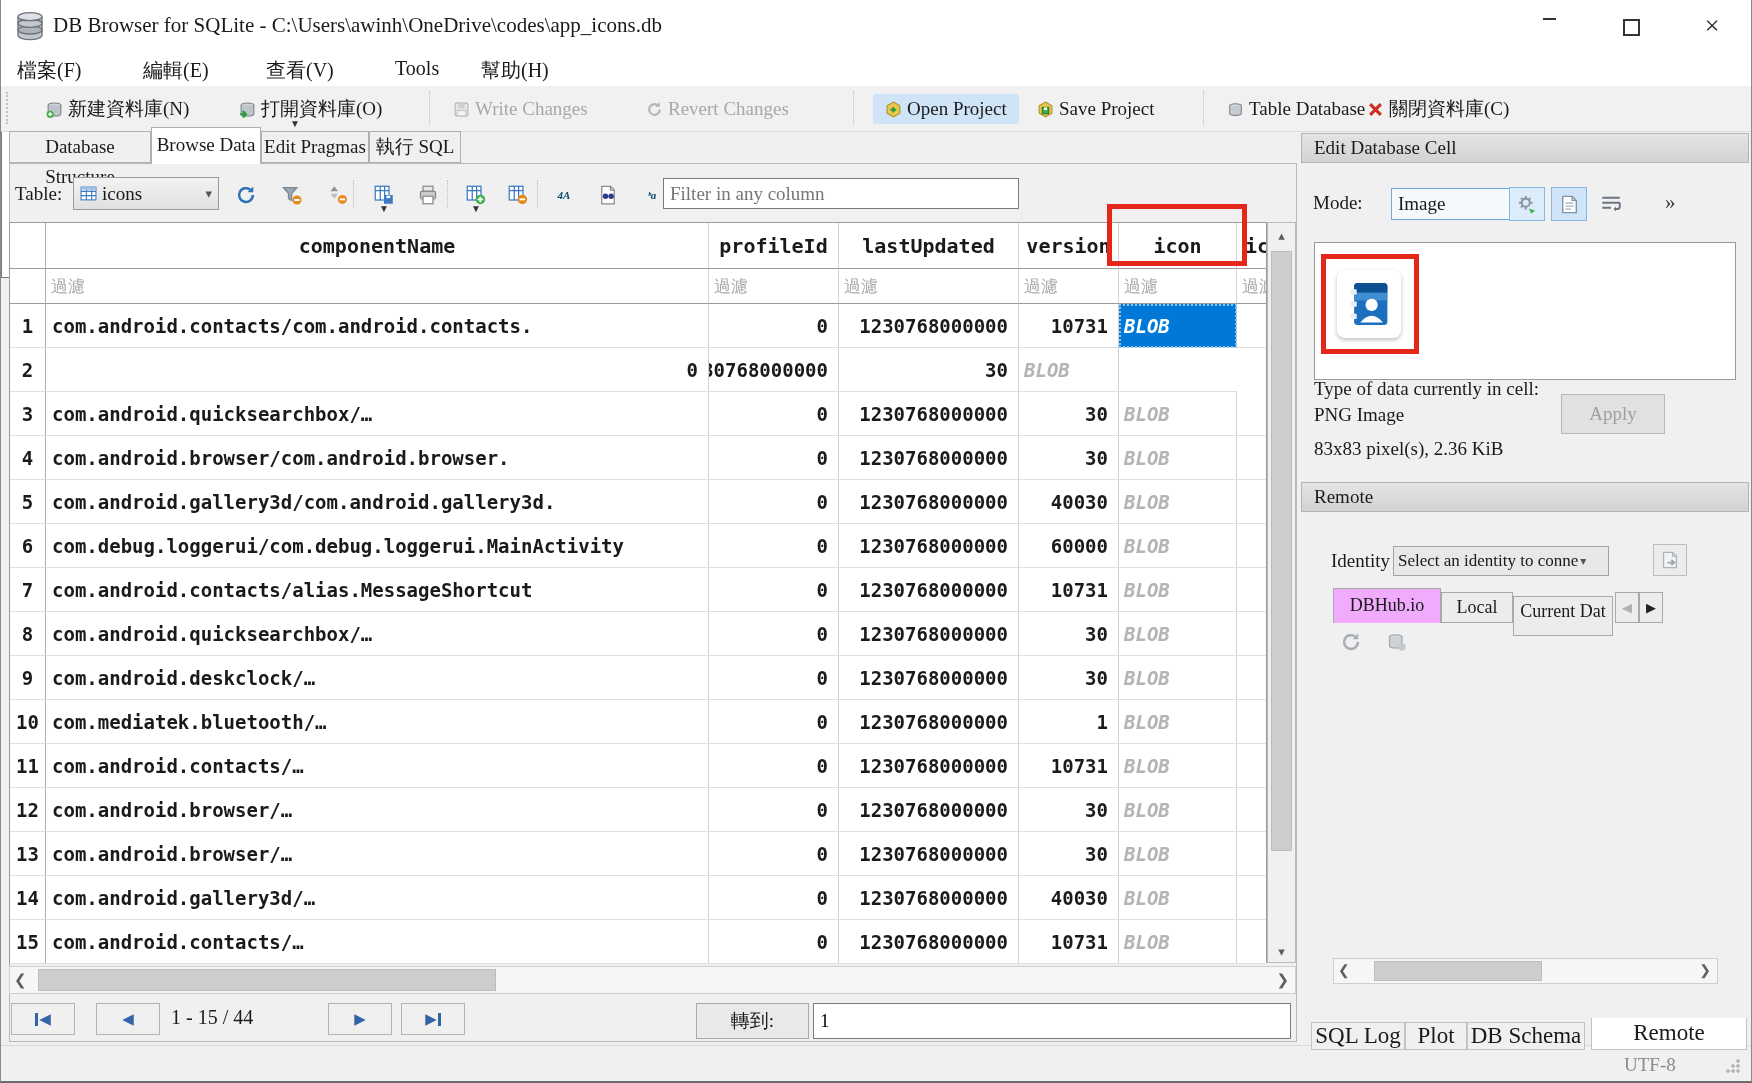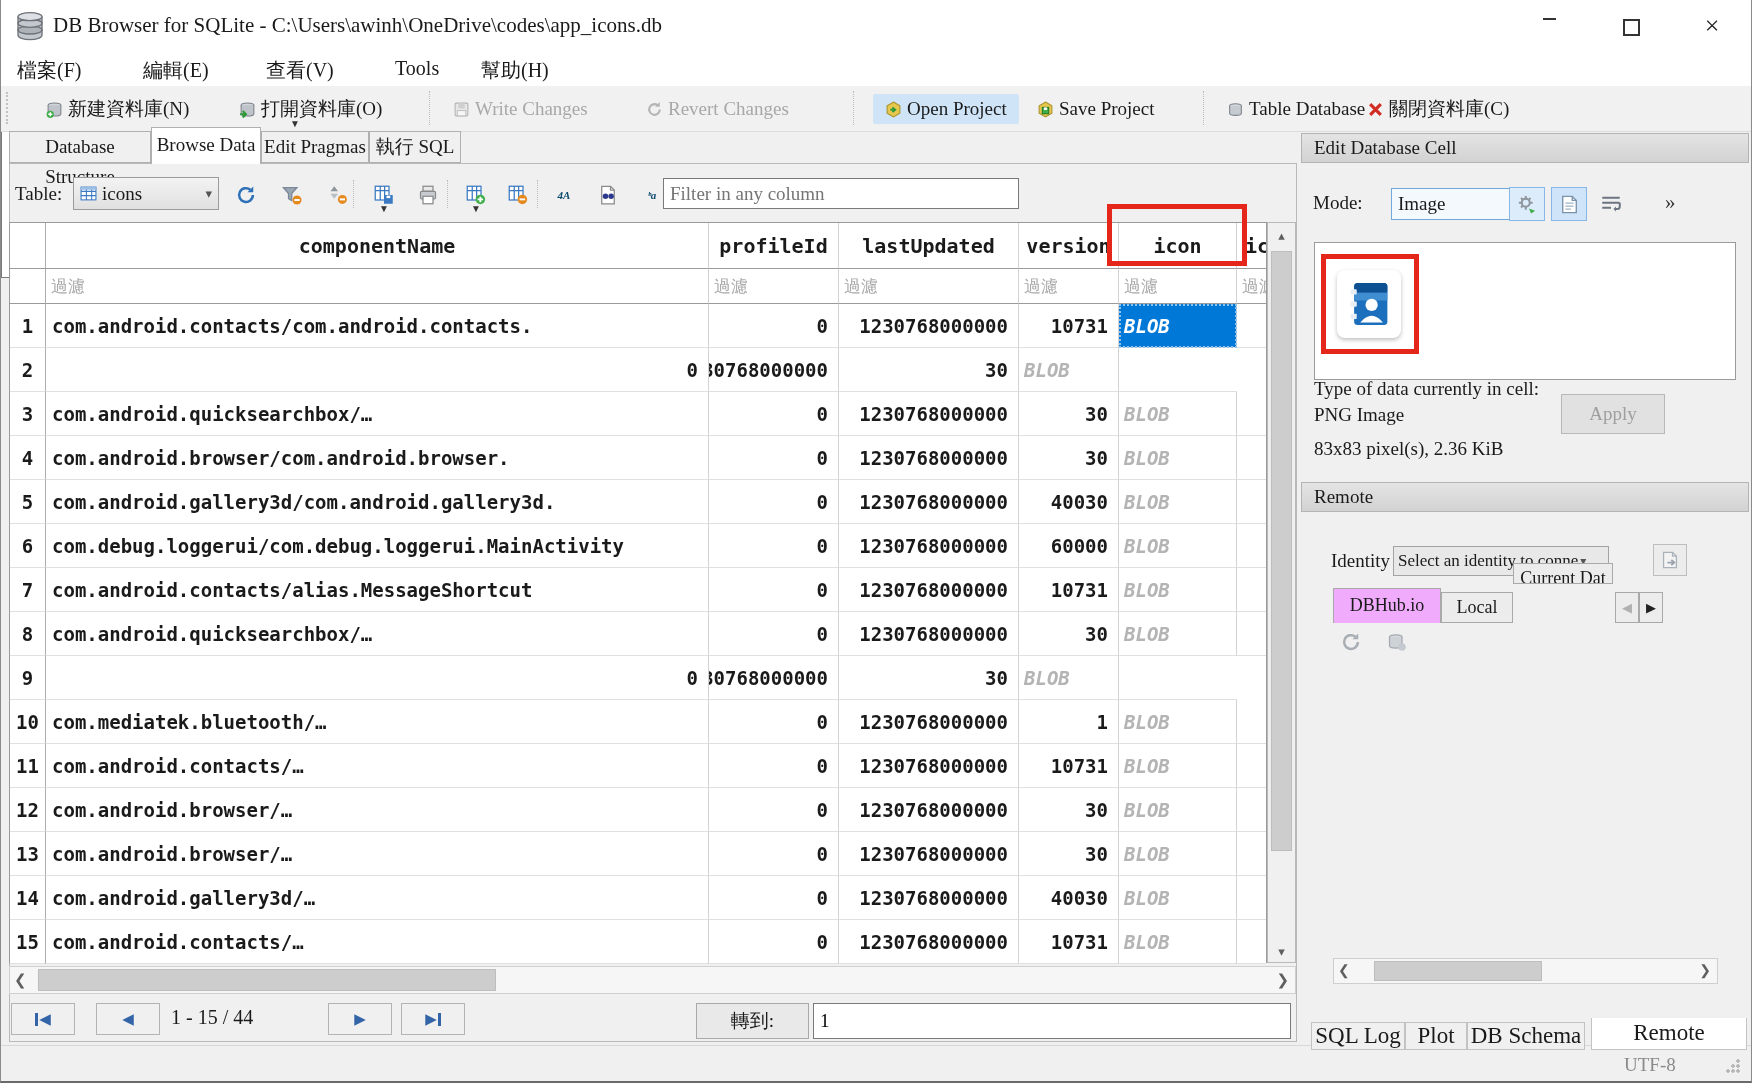--- a/index.html
+++ b/index.html
@@ -370,20 +370,21 @@
           <div class="gut cell">8</div>
           <div class="cell cname">com.android.quicksearchbox/…</div>
           <div class="cell cnum">0</div>
           <div class="cell cnum">1230768000000</div>
           <div class="cell cnum">30</div>
           <div class="cell cblob">BLOB</div>
           <div class="cell crest"></div>
         </div>
         <div class="grow">
           <div class="gut cell">9</div>
+          <div class="cell cname">com.android.deskclock/…</div>
           <div class="cell cnum">0</div>
           <div class="cell cnum">1230768000000</div>
           <div class="cell cnum">30</div>
           <div class="cell cblob">BLOB</div>
           <div class="cell crest"></div>
         </div>
         <div class="grow">
           <div class="gut cell">10</div>
           <div class="cell cname">com.mediatek.bluetooth/…</div>
           <div class="cell cnum">0</div>
@@ -528,21 +529,21 @@
   <span class="abs sqbtn" style="left:1652px;top:544px;width:34px;height:32px;background:#ececec;border:1px solid #bdbdbd;">
       <svg width="16" height="18" viewBox="0 0 12 14">
         <path d="M1 1h7l3 3v9H1z" fill="#f3f3f3" stroke="#a9b2ba"></path>
         <path d="M8 1v3h3" fill="none" stroke="#a9b2ba"></path>
         <path d="M4 9h5M7 7l2.4 2L7 11" stroke="#9aa4ad" fill="none" stroke-width="1.4"></path>
       </svg>
     </span>
 
   <div class="rtab active" style="left:1332px;top:588px;width:108px;height:35px;line-height:33px;">DBHub.io</div>
   <div class="rtab" style="left:1440px;top:592px;width:72px;height:31px;line-height:29px;">Local</div>
-  <div class="rtab" style="left:1512px;top:563px;width:100px;height:21px;line-height:29px;overflow:hidden;">Current Dat</div>
+  <div class="rtab" style="left:1512px;top:596px;width:100px;height:40px;line-height:29px;overflow:hidden;">Current Dat</div>
   <div class="rtab" style="left:1614px;top:592px;width:24px;height:31px;line-height:29px;color:#b0b0b0;font-size:13px;">◀</div>
   <div class="rtab" style="left:1638px;top:592px;width:24px;height:31px;line-height:29px;color:#222;font-size:13px;">▶</div>
 
   <span class="abs" style="left:1340px;top:632px;cursor:pointer;"><svg width="20" height="20" viewBox="0 0 16 16">
         <path d="M13.5 8a5.5 5.5 0 1 1-2-4.2" fill="none" stroke="#a8aeb4" stroke-width="2"></path>
         <path d="M13.8 1.2v4.6H9.2z" fill="#a8aeb4"></path>
       </svg></span>
   <span class="abs" style="left:1386px;top:632px;cursor:pointer;"><svg width="20" height="20" viewBox="0 0 16 16">
         <ellipse cx="7" cy="4" rx="5" ry="1.8" fill="#d9dde1" stroke="#a4aab0"></ellipse>
         <path d="M2 4v7c0 1 2.2 1.8 5 1.8s5-.8 5-1.8V4" fill="#cdd2d7" stroke="#a4aab0"></path>

